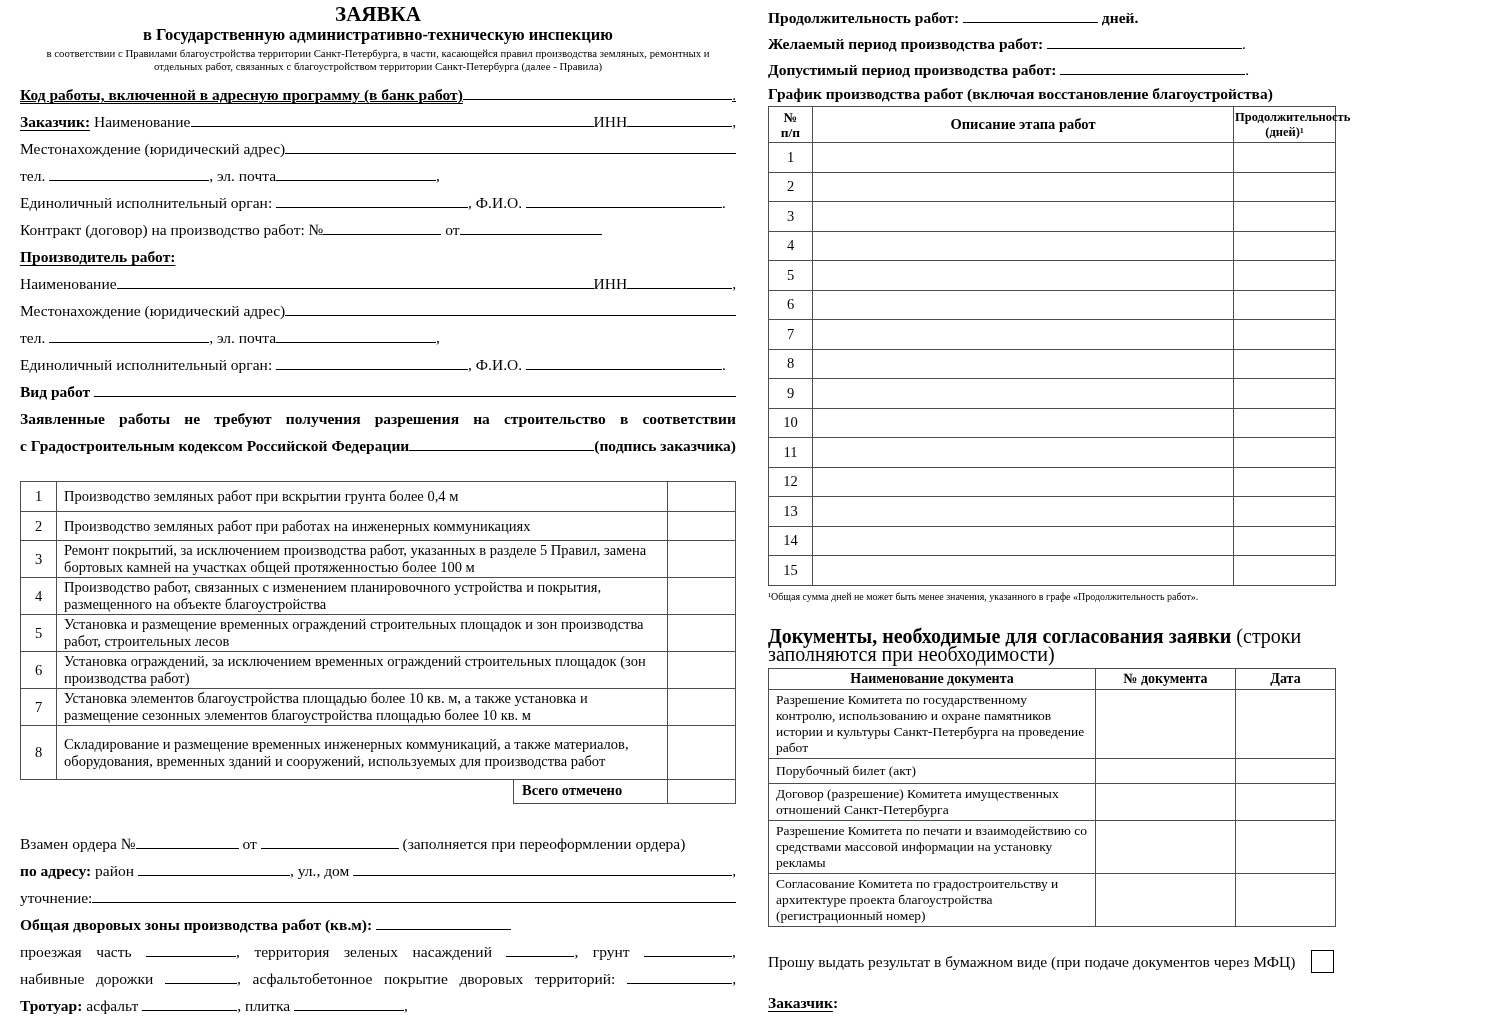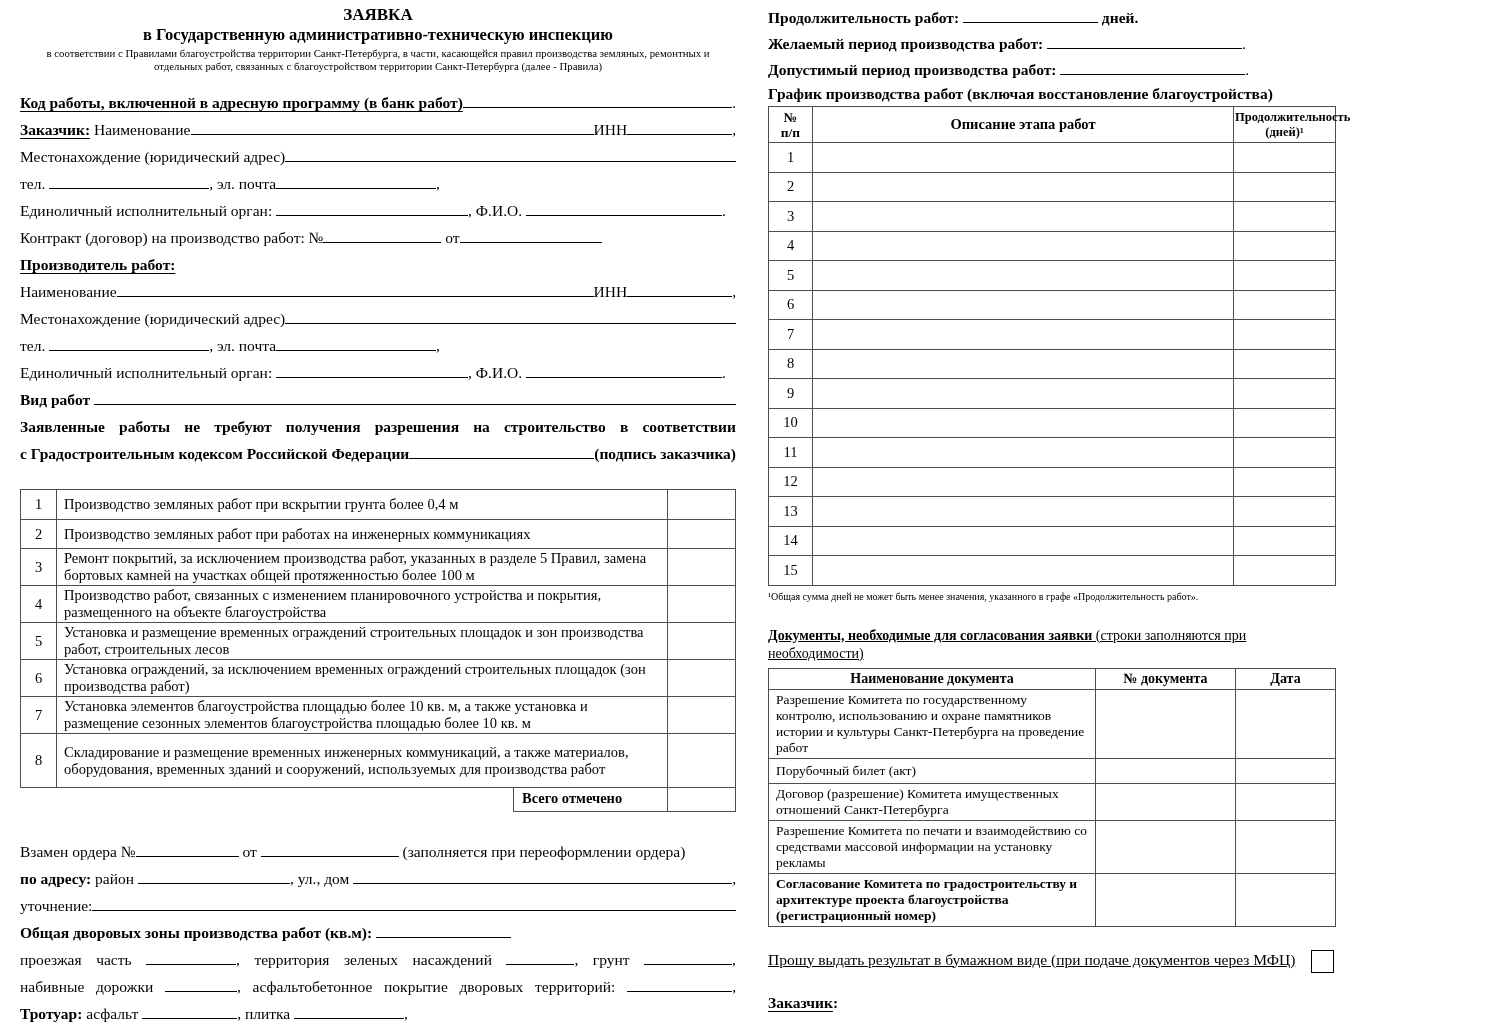--- a/index.html
+++ b/index.html
@@ -6,36 +6,36 @@
   html,body { margin:0; padding:0; }
   body {
     width:1500px; height:1032px; background:#ffffff; color:#000;
     font-family:"Liberation Serif", serif; font-size:15.5px;
     position:relative; overflow:hidden;
   }
   .col { position:absolute; top:0; }
   .col.left  { left:20px;  width:716px; }
   .col.right { left:768px; width:568px; }
 
-  .t1 { text-align:center; font-weight:bold; font-size:17px; line-height:19px; margin-top:5px; }
+  .t1 { text-align:center; font-weight:bold; font-size:21px; line-height:19px; margin-top:5px; }
   .t2 { text-align:center; font-weight:bold; font-size:16.5px; line-height:19px; margin-top:1px; }
   .small { text-align:center; font-size:10.8px; line-height:13px; margin-top:3px; padding:0 4px; }
 
   .fline { display:flex; align-items:baseline; margin-top:8px; line-height:19px; }
   .fline span { white-space:pre; }
   .just { text-align:justify; text-align-last:justify; margin-top:8px; line-height:19px; }
   .rline { line-height:18px; margin-top:8px; }
   .rline.fline { line-height:18px; }
 
   .b { font-weight:bold; }
   .ul { text-decoration:underline; text-underline-offset:3px; }
   .blank { display:inline-block; border-bottom:1px solid #000; height:13px; }
   .fill { flex:1 1 auto; }
 
-  .mt14 { margin-top:20px; }
+  .mt14 { margin-top:12px;text-decoration:underline; }
   .mt30 { margin-top:30px; }
 
   
   table.wt { border-collapse:collapse; width:100%; margin-top:26px; font-size:14.5px; line-height:17px; table-layout:fixed; }
   table.wt td { border:1px solid #4d4d4d; padding:1px 7px; }
   table.wt td.n { width:36px; text-align:center; padding:1px 2px; }
   table.wt td.chk { width:68px; }
   table.wt tr:nth-child(1) td { height:30px; }
   table.wt tr:nth-child(2) td { height:29px; }
   table.wt tr:nth-child(3) td { height:34px; }
@@ -52,37 +52,37 @@
   table.st { border-collapse:collapse; width:100%; margin-top:3px; table-layout:fixed; }
   table.st th, table.st td { border:1px solid #4d4d4d; }
   table.st thead tr { height:36px; }
   table.st th.c1 { width:44px; font-size:13.5px; line-height:15px; white-space:pre-line; }
   table.st th.c2 { font-size:14.5px; }
   table.st th.c3 { width:102px; font-size:12.5px; line-height:15px; white-space:pre-line; }
   table.st tbody tr { height:29.5px; }
   table.st td.n { text-align:center; font-size:14.5px; }
 
   .fn { font-size:10px; line-height:16px; margin-top:3px; }
-  .docs-head { margin-top:22px; font-size:14px; line-height:18px;text-decoration:underline; }
+  .docs-head { margin-top:22px; font-size:20px; line-height:18px; }
 
   
   table.dt { border-collapse:collapse; width:100%; margin-top:5px; font-size:13.5px; line-height:16px; table-layout:fixed; }
   table.dt th, table.dt td { border:1px solid #4d4d4d; }
   table.dt thead tr { height:21px; }
   table.dt th { font-weight:bold; font-size:14px; }
   table.dt th.num, table.dt td.num { width:140px; }
   table.dt th.date, table.dt td.date { width:100px; }
   table.dt td.name { padding:2px 7px; }
   table.dt tbody tr:nth-child(1) { height:34px; }
   table.dt tbody tr:nth-child(2) { height:25px; }
   table.dt tbody tr:nth-child(3) { height:26px; }
   table.dt tbody tr:nth-child(4) { height:34px; }
-  table.dt tbody tr:nth-child(5) { height:32px;font-weight:bold; }
-
-  .mfc { margin-top:23px; display:flex; line-height:19px;text-decoration:underline; }
+  table.dt tbody tr:nth-child(5) { height:32px; }
+
+  .mfc { margin-top:23px; display:flex; align-items:center; line-height:19px; }
   .cb { width:23px; height:23px; border:1.5px solid #000; margin-left:16px; flex:0 0 auto; }
   .zak { margin-top:20px; font-size:15.5px; line-height:19px; }
   .sig { width:158px; border-bottom:1.5px solid #000; height:26px; }
   .fio { width:158px; text-align:center; font-size:13px; line-height:15px; margin-top:2px; }
 </style>
 </head>
 <body>
 
 <div class="page">
 

